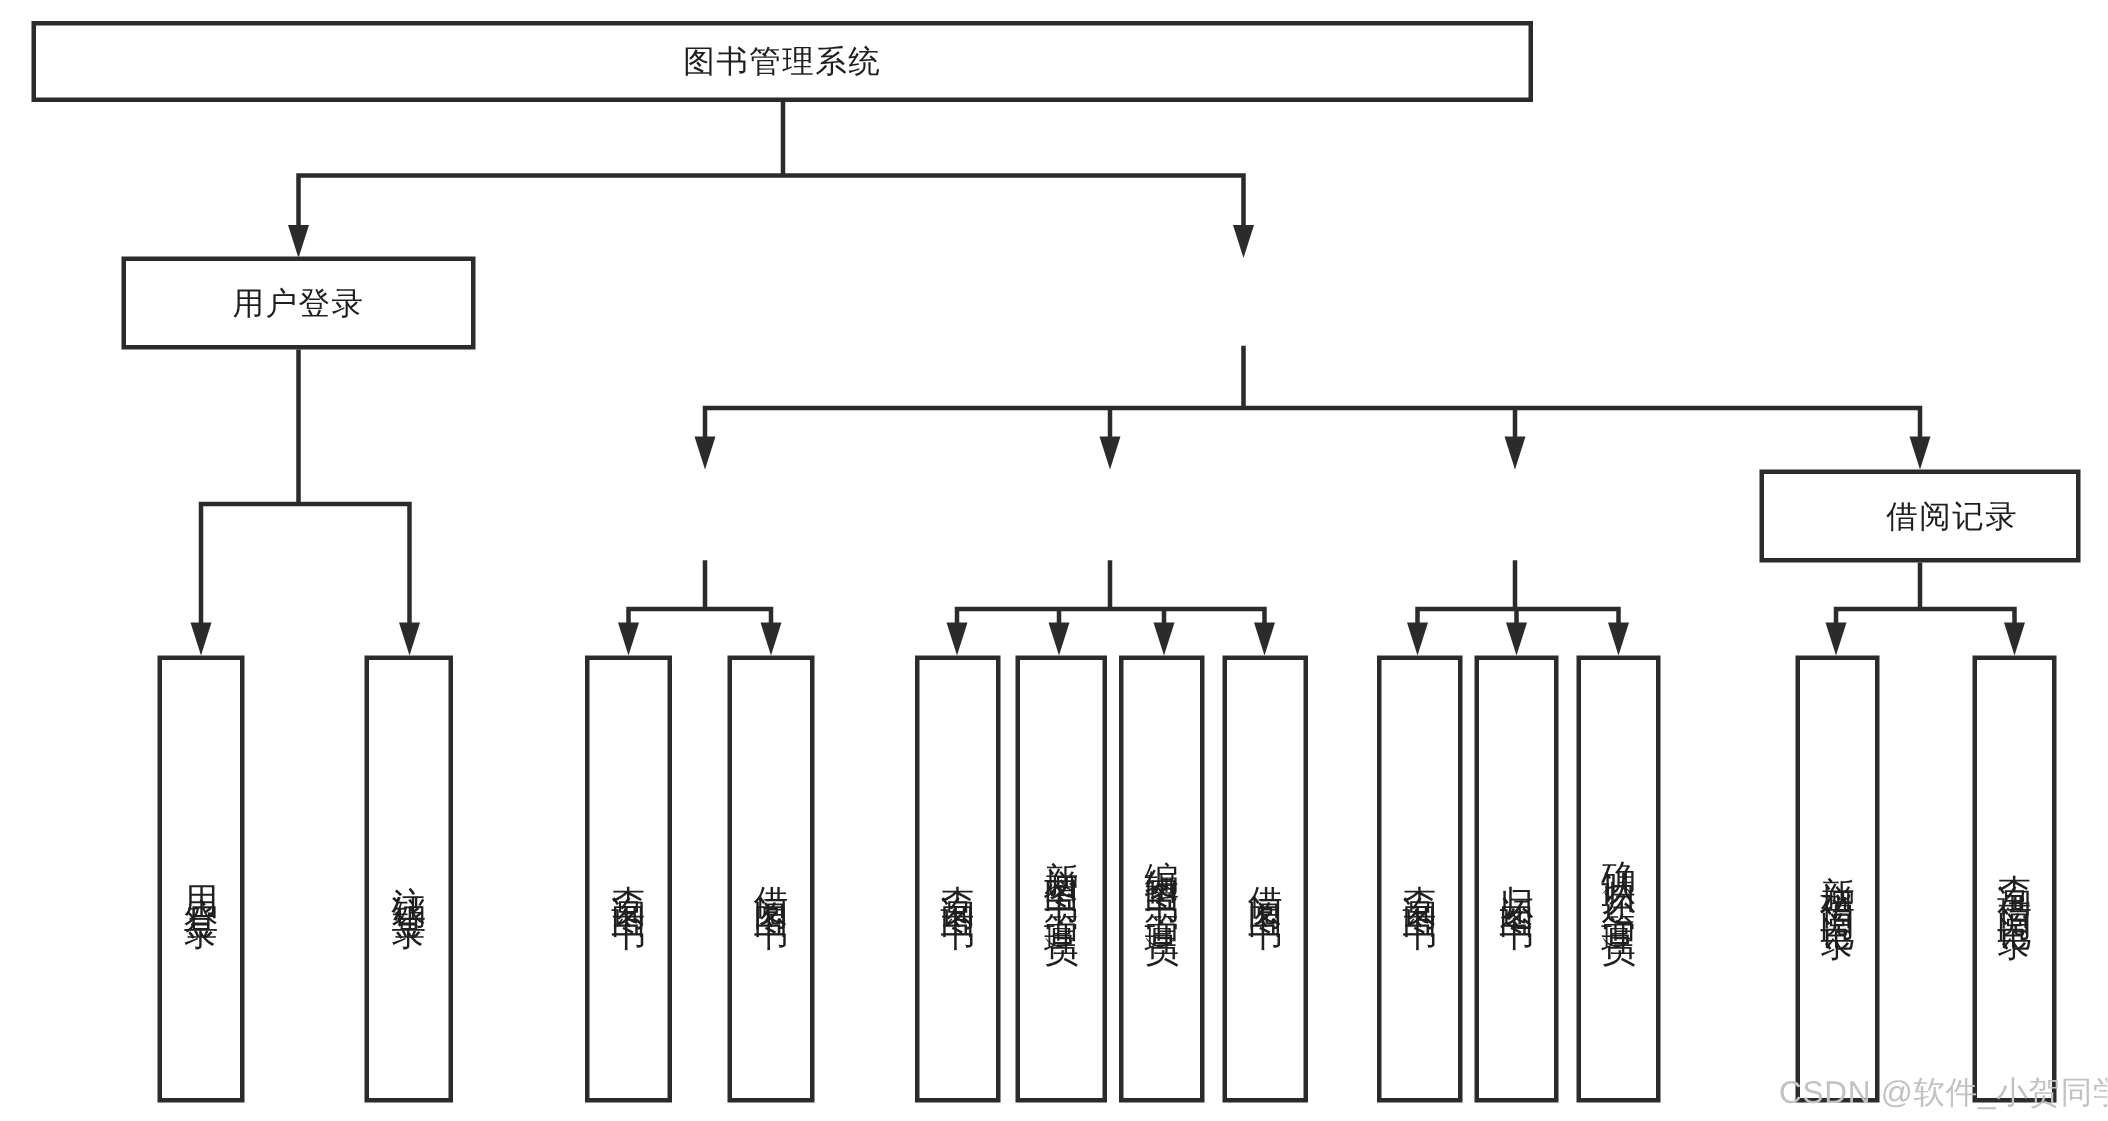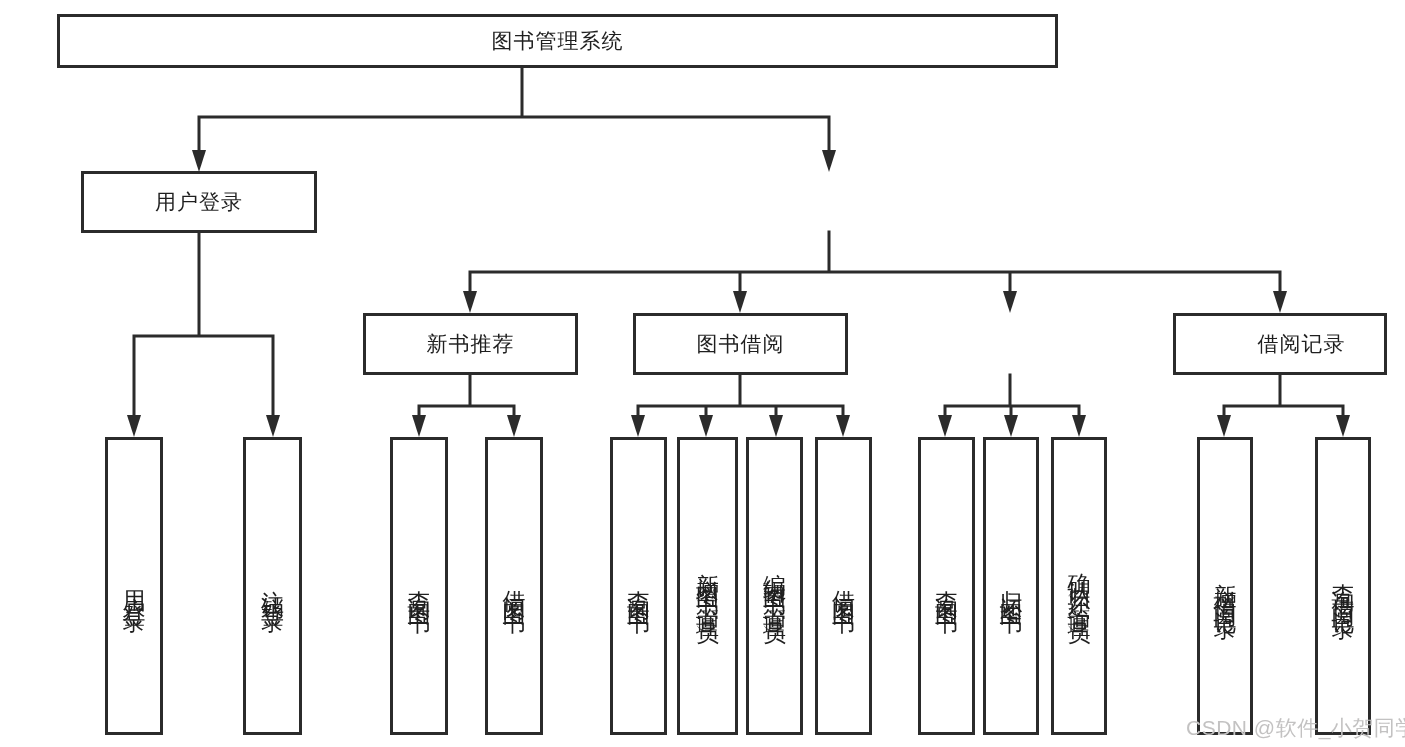--- a/index.html
+++ b/index.html
@@ -90,26 +90,24 @@
       <polygon points="769,415 783,415 776,437"></polygon>
       <polygon points="836,415 850,415 843,437"></polygon>
       <polygon points="938,415 952,415 945,437"></polygon>
       <polygon points="1004,415 1018,415 1011,437"></polygon>
       <polygon points="1072,415 1086,415 1079,437"></polygon>
       <polygon points="1217,415 1231,415 1224,437"></polygon>
       <polygon points="1336,415 1350,415 1343,437"></polygon>
     </g>
   </svg>
 
-  <div class="node hnode" style="left:21px; top:14px; width:1001px; height:54px;margin-left:36px;">图书管理系统</div>
+  <div class="node hnode" style="left:21px; top:14px; width:1001px; height:54px;">图书管理系统</div>
 
   <div class="node hnode" style="left:81px; top:171px; width:236px; height:62px;">用户登录</div>
 
-  <div class="node hnode" style="left:363px; top:313px; width:215px; height:62px;">新书推荐</div>
-  <div class="node hnode" style="left:633px; top:313px; width:215px; height:62px;">图书借阅</div>
   <div class="node hnode" style="left:1173px; top:313px; width:214px; height:62px;padding-left:43px;">借阅记录</div>
 
   <div class="node vnode" style="left:105px; top:437px; width:58px; height:298px;">
     <span class="vtext">用户登录</span>
   </div>
   <div class="node vnode" style="left:243px; top:437px; width:59px; height:298px;">
     <span class="vtext">注销登录</span>
   </div>
   <div class="node vnode" style="left:390px; top:437px; width:58px; height:298px;">
     <span class="vtext">查询图书</span>

